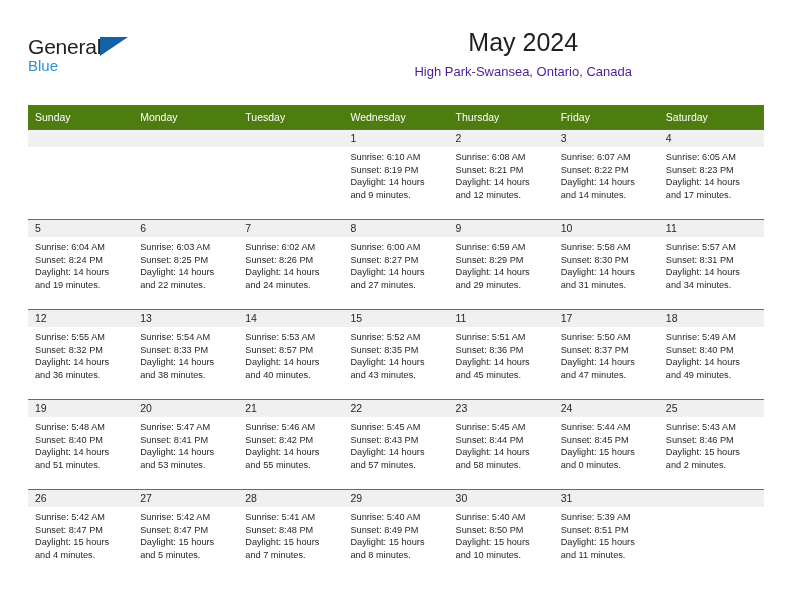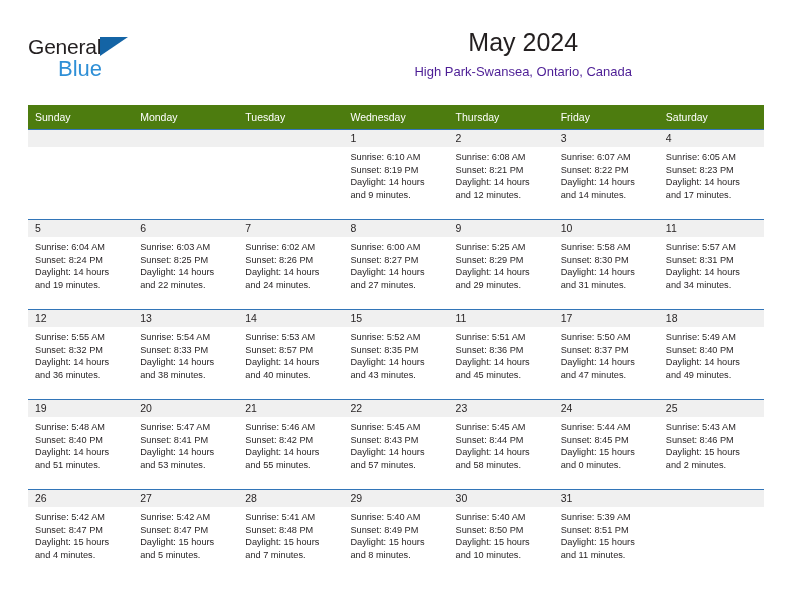--- a/index.html
+++ b/index.html
@@ -48,25 +48,24 @@
   }
   .logo-triangle {
     width: 0;
     height: 0;
     border-left: 28px solid #1464a5;
     border-bottom: 19px solid transparent;
     margin-left: -1px;
     margin-top: 1px;
   }
   .logo-blue {
-    font-size: 22px;
+    font-size: 15px;
     color: #2f8fd6;
     line-height: 1;
     margin-top: 1px;
-    margin-left: 30px;
   }
 
   .titles {
     text-align: center;
   }
   .cal-title {
     font-size: 25px;
     color: #231f20;
     line-height: 1.15;
     font-weight: normal;
@@ -261,21 +260,21 @@
             <div class="dayinfo">
               <div>Sunrise: 6:00 AM</div>
               <div>Sunset: 8:27 PM</div>
               <div>Daylight: 14 hours</div>
               <div>and 27 minutes.</div>
             </div>
           </td>
           <td class="day-cell">
             <div class="daynum">9</div>
             <div class="dayinfo">
-              <div>Sunrise: 5:25 AM</div>
+              <div>Sunrise: 6:59 AM</div>
               <div>Sunset: 8:29 PM</div>
               <div>Daylight: 14 hours</div>
               <div>and 29 minutes.</div>
             </div>
           </td>
           <td class="day-cell">
             <div class="daynum">10</div>
             <div class="dayinfo">
               <div>Sunrise: 5:58 AM</div>
               <div>Sunset: 8:30 PM</div>

